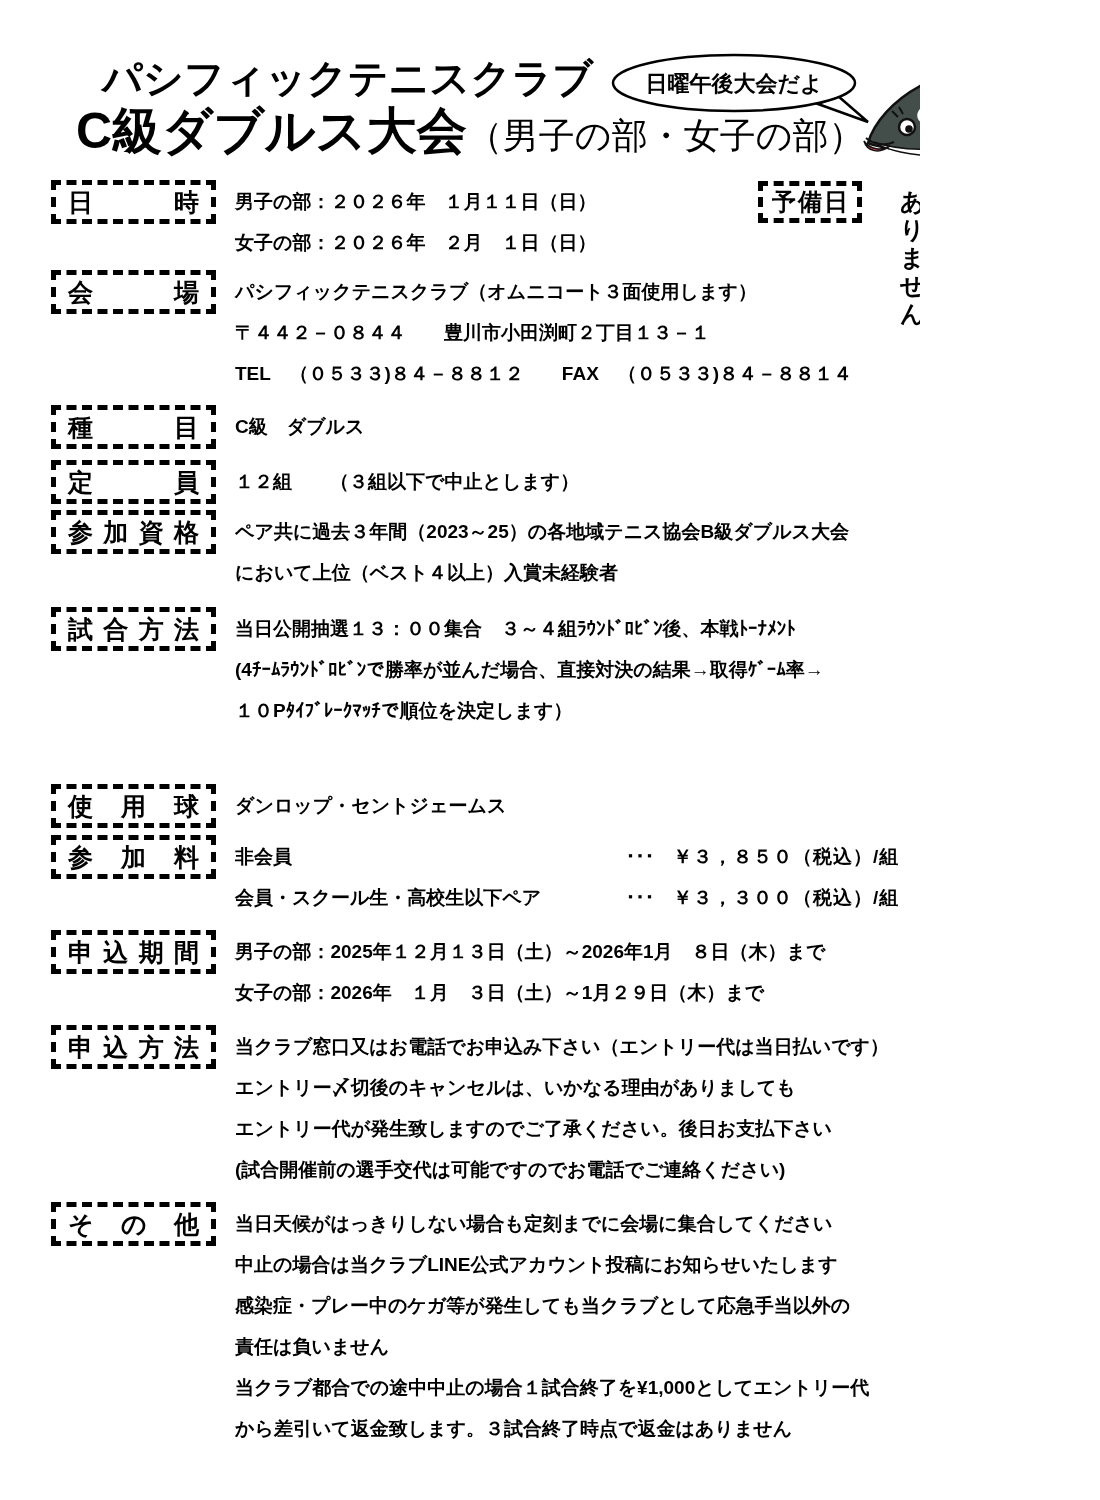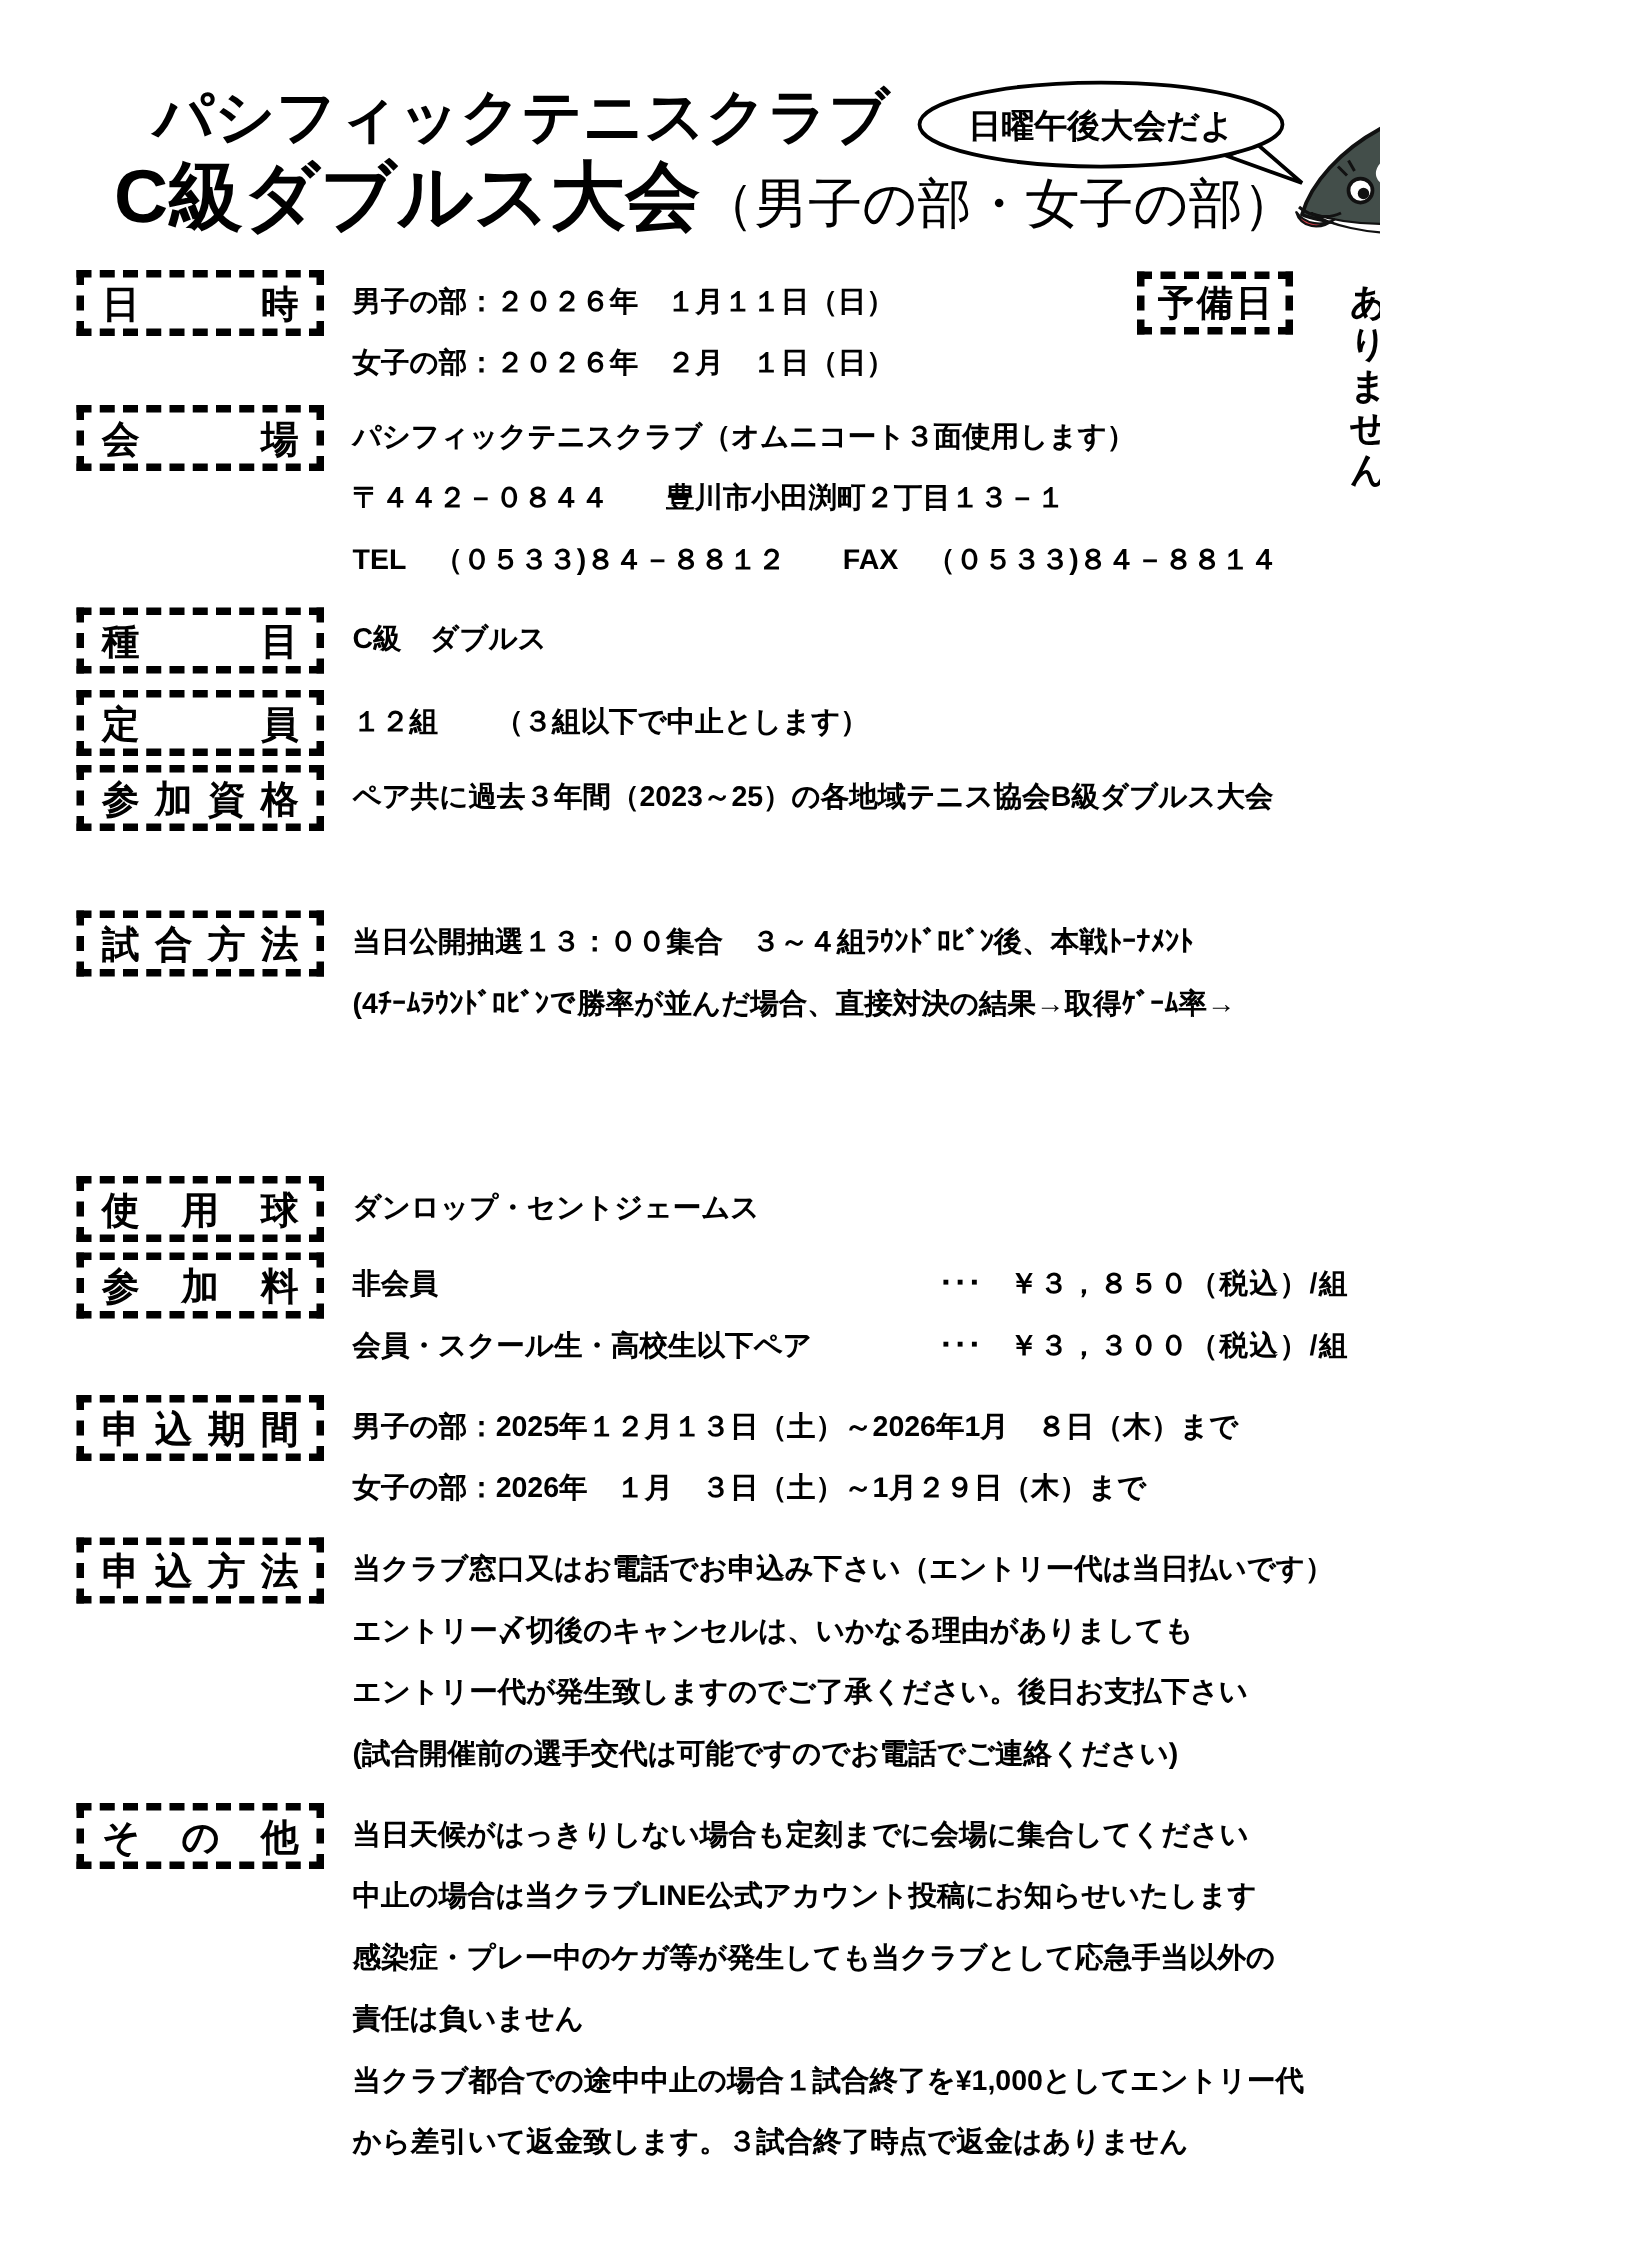--- a/index.html
+++ b/index.html
@@ -175,35 +175,37 @@
     <div class="label-box">
         <span class="char-justify">
           <span>参</span>
           <span>加</span>
           <span>資</span>
           <span>格</span>
         </span>
       </div>
     <div class="content">
       <div>ペア共に過去３年間（2023～25）の各地域テニス協会B級ダブルス大会</div>
+      <div>において上位（ベスト４以上）入賞未経験者</div>
     </div>
   </div>
 
   <div class="section" style="top:607px">
     <div class="label-box">
         <span class="char-justify">
           <span>試</span>
           <span>合</span>
           <span>方</span>
           <span>法</span>
         </span>
       </div>
     <div class="content">
       <div>当日公開抽選１３：００集合　３～４組ﾗｳﾝﾄﾞﾛﾋﾞﾝ後、本戦ﾄｰﾅﾒﾝﾄ</div>
       <div>(4ﾁｰﾑﾗｳﾝﾄﾞﾛﾋﾞﾝで勝率が並んだ場合、直接対決の結果→取得ｹﾞｰﾑ率→</div>
+      <div>１０Pﾀｲﾌﾞﾚｰｸﾏｯﾁで順位を決定します）</div>
     </div>
   </div>
 
   <div class="section" style="top:784px">
     <div class="label-box">
         <span class="char-justify">
           <span>使</span>
           <span>用</span>
           <span>球</span>
         </span>

